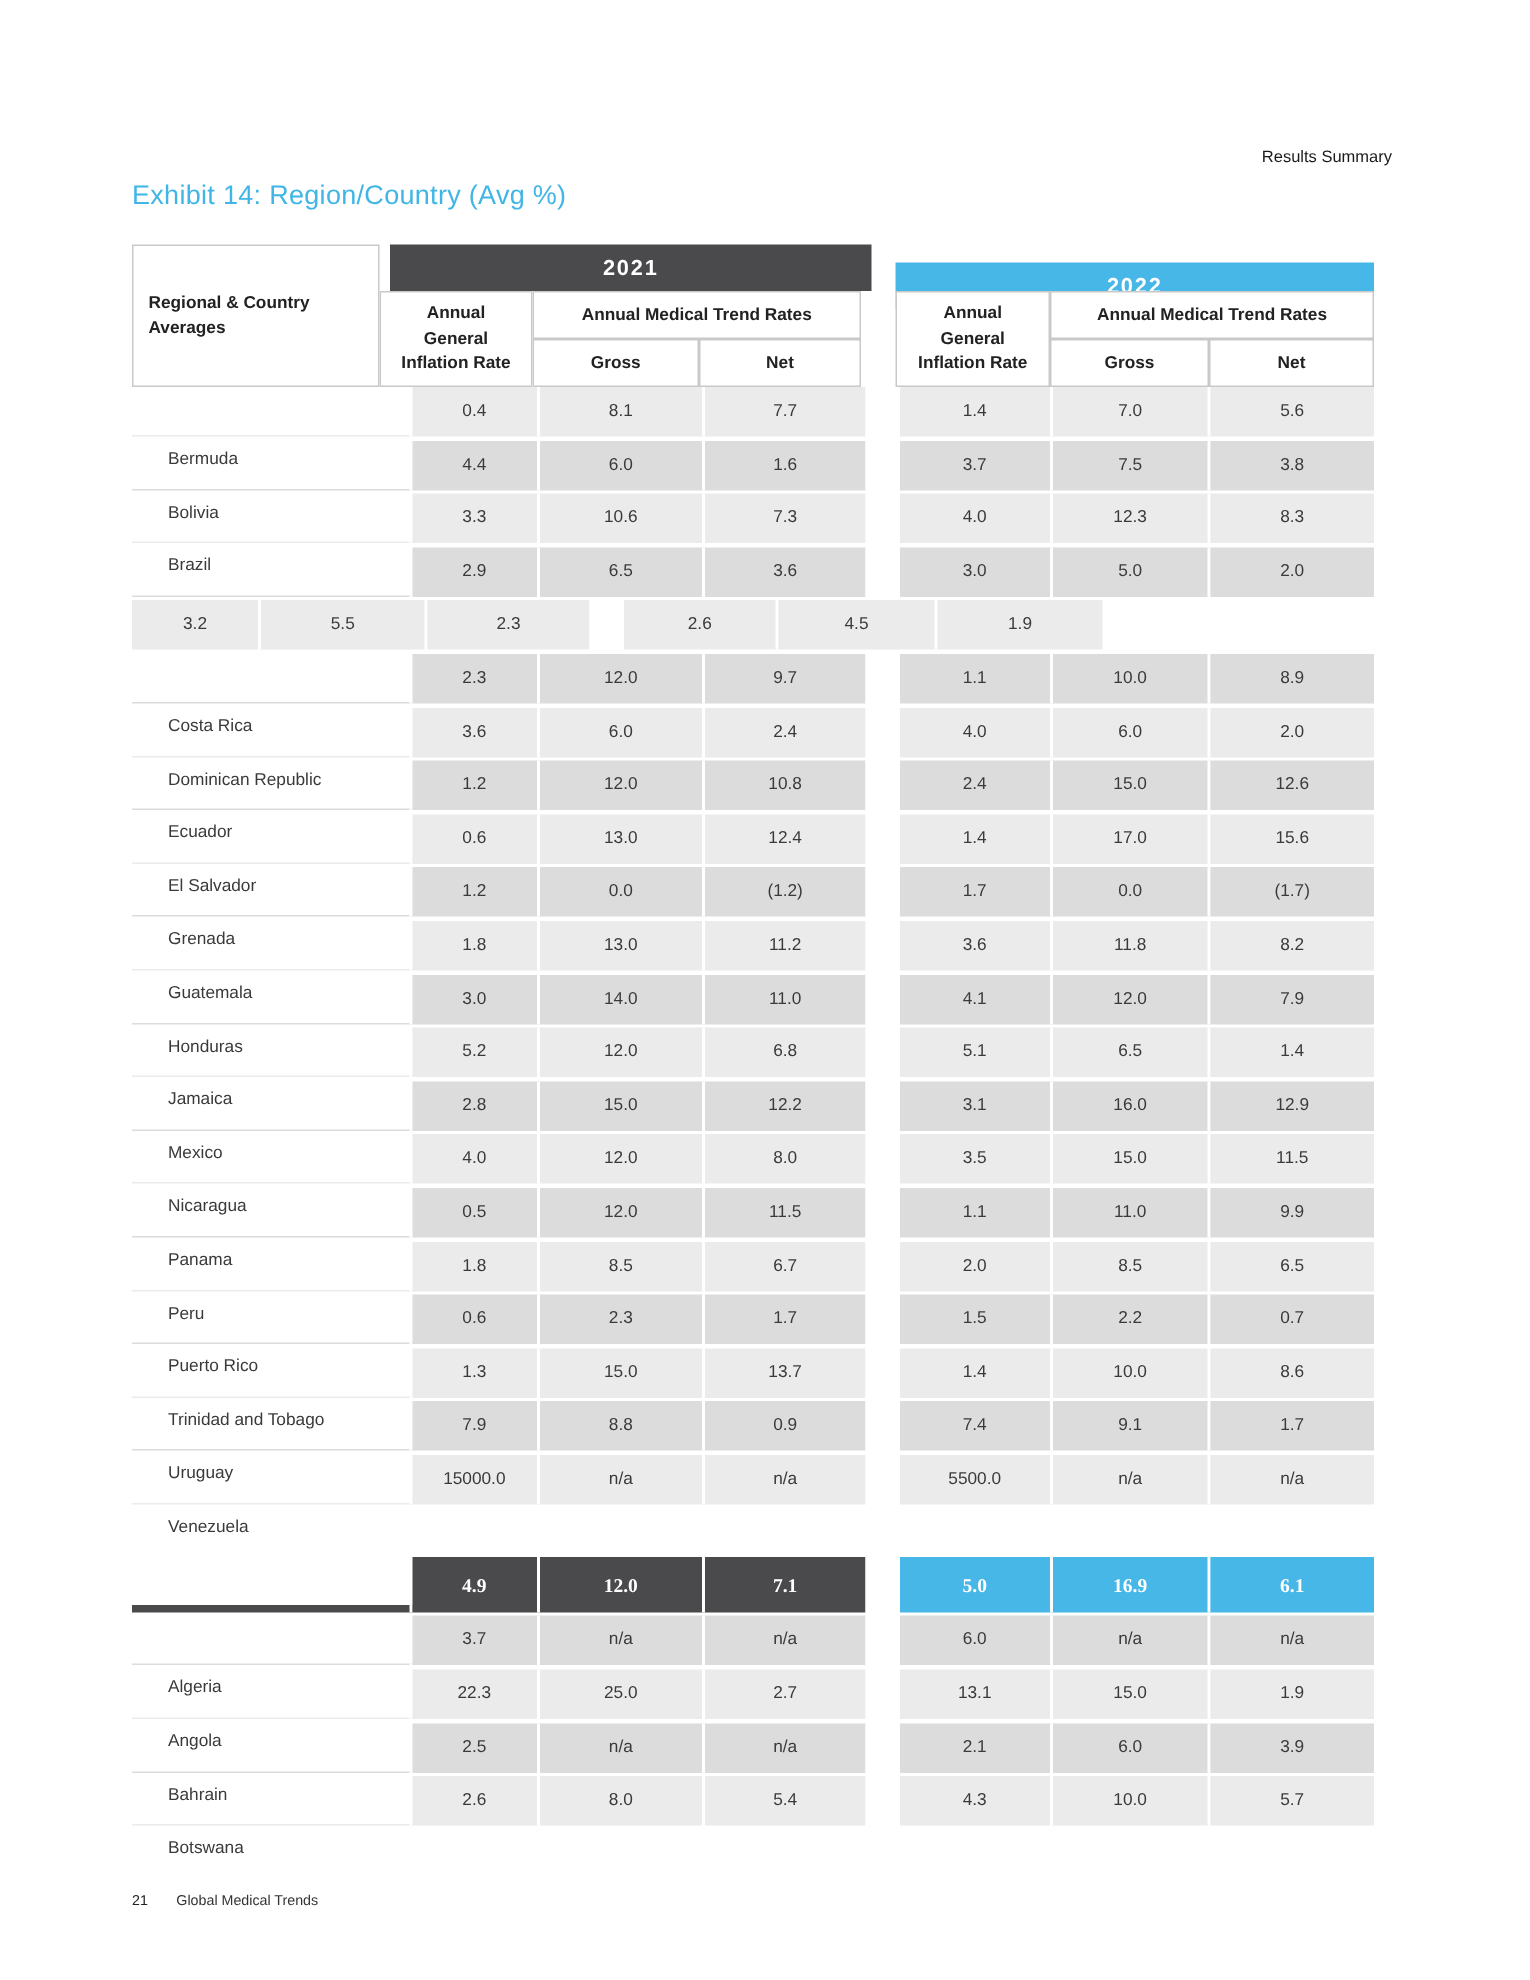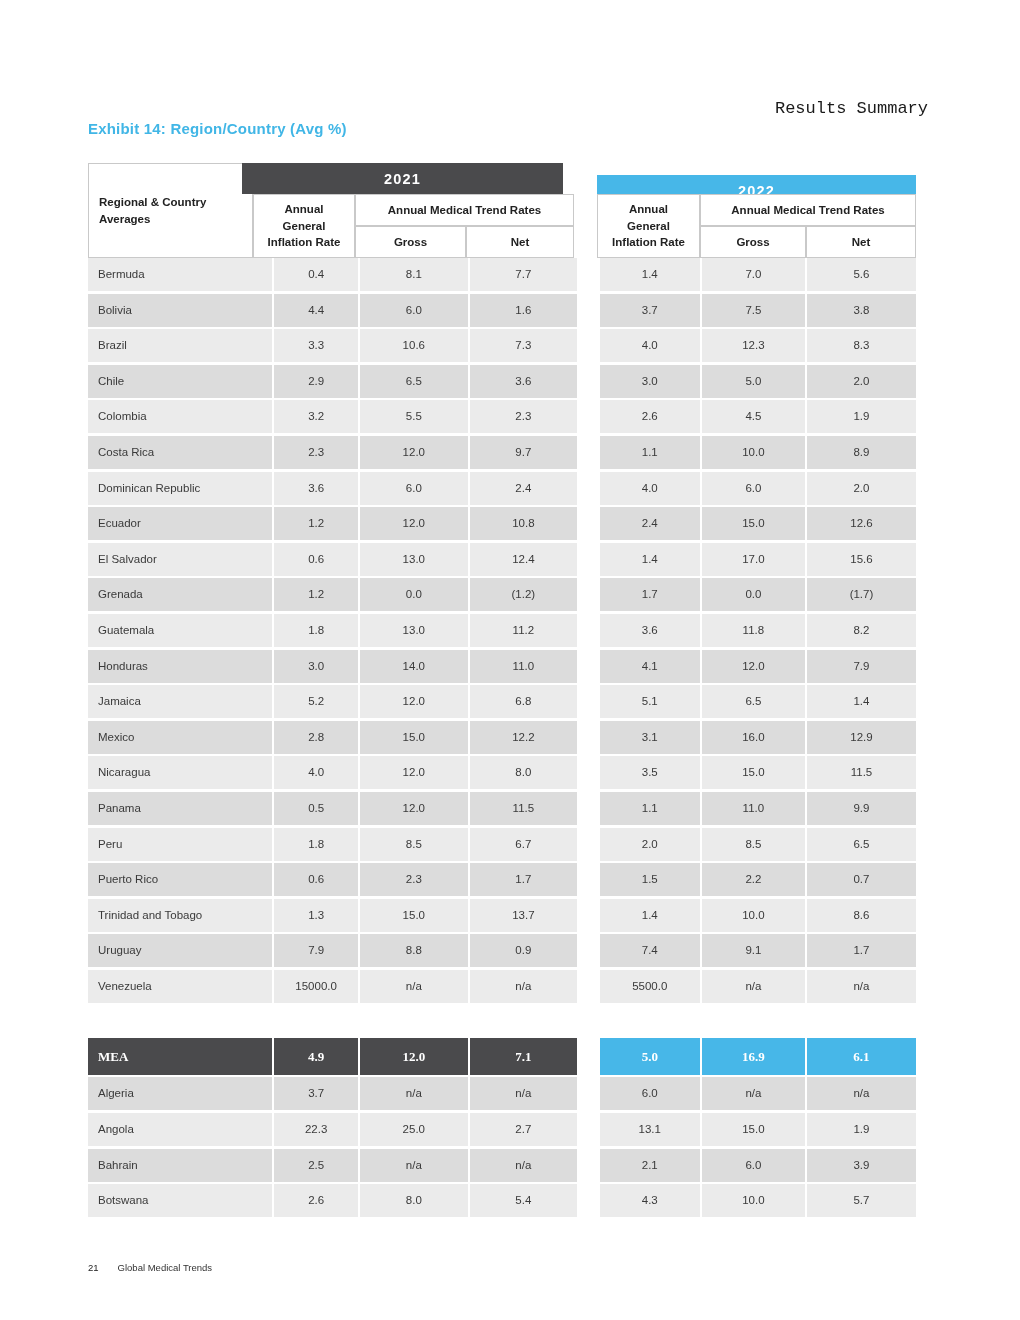--- a/index.html
+++ b/index.html
@@ -2,60 +2,60 @@
 <html><head>
 <meta charset="utf-8">
 <style>
   html,body{margin:0;padding:0;background:#ffffff;}
   .page{
     position:relative;width:1020px;height:1320px;background:#ffffff;
     font-family:"Liberation Sans",sans-serif;color:#3a3a3a;overflow:hidden;
   }
   .results-summary{
     position:absolute;top:99px;right:92px;
-    font-family:Liberation Mono, monospace;font-size:17px;color:#1a1a1a;
+    font-family:Liberation Sans, sans-serif;font-size:11px;color:#1a1a1a;
   }
   .exhibit-title{
     position:absolute;left:88px;top:120px;
-    font-size:15px;font-weight:bold;color:#41b6e6;letter-spacing:.2px;
+    font-size:18px;font-weight:normal;color:#41b6e6;letter-spacing:.2px;
   }
   .table-zone{position:absolute;left:88px;top:163px;width:828px;}
   
   .header-zone{position:relative;width:828px;height:95px;}
   .hcell{
     position:absolute;box-sizing:border-box;border:1px solid #c9c9c9;background:#fff;
     display:flex;align-items:center;justify-content:center;text-align:center;
     font-weight:bold;font-size:11.5px;color:#222;line-height:1.45;
   }
   .hcell.region{justify-content:flex-start;text-align:left;padding-left:10px;padding-right:14px;}
   .banner{
     position:absolute;box-sizing:border-box;display:flex;align-items:center;justify-content:center;
     color:#fff;font-weight:bold;font-size:14.5px;letter-spacing:1.2px;
   }
   .banner.dark{background:#4a4a4c;}
   .banner.blue{background:#47b7e8;margin-top:12px;}
   .cell-region{left:0;top:0;width:165px;height:95px;}
-  .banner-2021{left:154px;top:0;width:321px;height:31px;}
+  .banner-2021{left:172px;top:0;width:321px;height:31px;}
   .infl-2021{left:165px;top:31px;width:102px;height:64px;padding:0 12px;}
   .trend-2021{left:267px;top:31px;width:219px;height:32px;}
   .gross-2021{left:267px;top:63px;width:111px;height:32px;}
   .net-2021{left:378px;top:63px;width:108px;height:32px;}
   .banner-2022{left:509px;top:0;width:319px;height:31px;}
   .infl-2022{left:509px;top:31px;width:103px;height:64px;padding:0 12px;}
   .trend-2022{left:612px;top:31px;width:216px;height:32px;}
   .gross-2022{left:612px;top:63px;width:106px;height:32px;}
   .net-2022{left:718px;top:63px;width:110px;height:32px;}
   
   .rows{width:828px;}
   .data-row{display:flex;height:33px;margin-bottom:2.6px;}
   .cell{
     box-sizing:border-box;border-right:2px solid #fff;
     font-size:11.5px;color:#3a3a3a;line-height:33px;white-space:nowrap;
   }
-  .cell.cty{width:188px;padding-left:10px;}
+  .cell.cty{width:188px;padding-left:24px;margin-top:32px;}
   .cell.c1{width:86px;text-align:center;}
   .cell.c2{width:111px;text-align:center;}
   .cell.c3{width:108px;text-align:center;border-right:none;}
   .cell.gap{width:23px;background:#fff !important;border-right:none;}
   .cell.c4{width:103px;text-align:center;}
   .cell.c5{width:106px;text-align:center;}
   .cell.c6{width:110px;text-align:center;border-right:none;}
   #main-rows .data-row:nth-child(odd) .cell{background:#ebebeb;}
   #main-rows .data-row:nth-child(even) .cell{background:#dcdcdc;}
   #mea-rows .data-row:nth-child(odd) .cell{background:#dcdcdc;}
@@ -134,21 +134,20 @@
           <div class="cell cty">Chile</div>
           <div class="cell c1">2.9</div>
           <div class="cell c2">6.5</div>
           <div class="cell c3">3.6</div>
           <div class="cell gap"></div>
           <div class="cell c4">3.0</div>
           <div class="cell c5">5.0</div>
           <div class="cell c6">2.0</div>
         </div>
         <div class="data-row">
-          <div class="cell cty">Colombia</div>
           <div class="cell c1">3.2</div>
           <div class="cell c2">5.5</div>
           <div class="cell c3">2.3</div>
           <div class="cell gap"></div>
           <div class="cell c4">2.6</div>
           <div class="cell c5">4.5</div>
           <div class="cell c6">1.9</div>
         </div>
         <div class="data-row">
           <div class="cell cty">Costa Rica</div>

